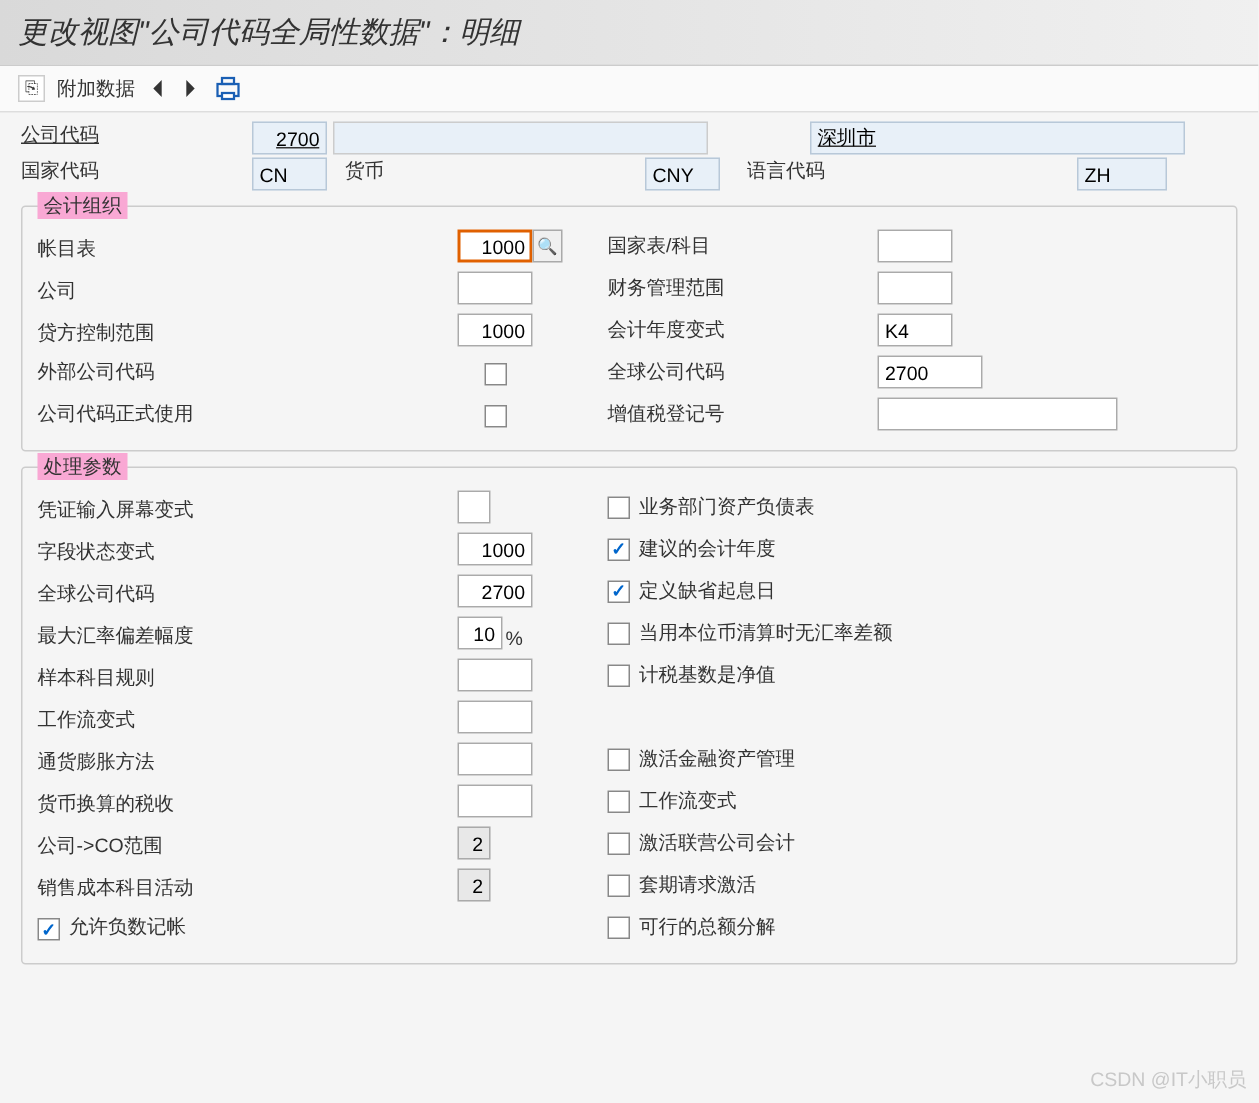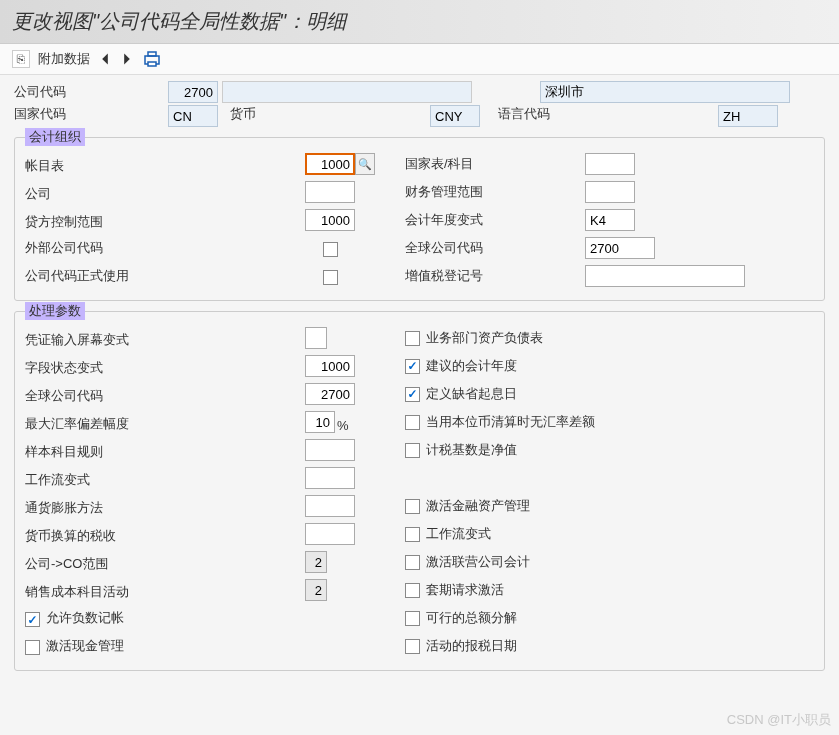--- a/index.html
+++ b/index.html
@@ -3,32 +3,32 @@
   <meta charset="utf-8">
   <style>
     * { box-sizing: border-box; margin: 0; padding: 0; }
     body { font-family: Arial, "Microsoft YaHei", sans-serif; font-size: 13px; background: #f5f5f5; color: #333; width: 839px; }
     .title-bar { background: linear-gradient(to right, #d9d9d9, #f0f0f0); padding: 8px 12px; font-size: 20px; font-style: italic; font-weight: 500; border-bottom: 1px solid #ccc; }
     .toolbar { display: flex; align-items: center; gap: 8px; padding: 6px 12px; background: #fafafa; border-bottom: 1px solid #ddd; }
     .toolbar-icon { width: 18px; height: 18px; display: inline-flex; align-items: center; justify-content: center; border: 1px solid #ccc; background: #fff; cursor: pointer; font-size: 11px; }
     .toolbar-label { font-size: 13px; }
     .arrow-btn { width: 14px; height: 14px; cursor: pointer; }
     .print-icon { color: #1a5fb4; }
-    .header-row { display: flex; align-items: center; padding: 6px 14px 0 14px; gap: 4px; }
+    .header-row { display: flex; padding: 6px 14px 0 14px; gap: 4px; text-decoration: underline; }
     .header-row2 { display: flex; align-items: flex-start; padding: 2px 14px 6px 14px; gap: 4px; }
     .lbl { min-width: 70px; }
     .lbl-wide { width: 150px; }
     .field { background: #e8f0f8; border: 1px solid #b8c8d8; padding: 2px 4px; height: 22px; font-size: 13px; }
     .field-ro { background: #e8f0f8; border: 1px solid #ccc; padding: 2px 4px; height: 22px; font-size: 13px; }
     .w50 { width: 50px; }
     .w40 { width: 60px; }
     .w200 { width: 250px; }
     .gap { width: 4px; }
     .group { margin: 4px 14px 10px 14px; border: 1px solid #ccc; border-radius: 3px; position: relative; padding: 14px 10px 8px 10px; }
-    .group-title { position: absolute; top: -10px; left: 10px; background: #c4b5fd; padding: 0 4px; font-size: 13px; }
+    .group-title { position: absolute; top: -10px; left: 10px; background: #f9a8d4; padding: 0 4px; font-size: 13px; }
     .row { display: flex; align-items: center; margin-bottom: 4px; min-height: 24px; }
     .col-left { display: flex; align-items: flex-end; width: 380px; }
     .col-right { display: flex; align-items: center; flex: 1; }
     .row-label { width: 280px; }
     .row-label-r { width: 180px; }
     .input-small { width: 50px; height: 22px; background: #fff; border: 1px solid #aaa; padding: 2px 4px; text-align: right; font-size: 13px; }
     .input-small-ro { width: 50px; height: 22px; background: #e8e8e8; border: 1px solid #aaa; padding: 2px 4px; text-align: right; font-size: 13px; }
     .input-med { width: 70px; height: 22px; background: #fff; border: 1px solid #aaa; padding: 2px 4px; font-size: 13px; }
     .input-focus { width: 50px; height: 22px; background: #fff; border: 2px solid #e06000; padding: 1px 3px; text-align: right; font-size: 13px; }
     .search-btn { width: 20px; height: 22px; border: 1px solid #aaa; background: #f0f0f0; display: inline-flex; align-items: center; justify-content: center; cursor: pointer; font-size: 11px; }
@@ -257,25 +257,15 @@
     <div class="col-left">
       <span class="chk chk-right checked"></span>
       <span>允许负数记帐</span>
     </div>
     <div class="col-right">
       <span class="chk chk-right"></span>
       <span>可行的总额分解</span>
     </div>
   </div>
 
-  <div class="row">
-    <div class="col-left">
-      <span class="chk chk-right"></span>
-      <span>激活现金管理</span>
-    </div>
-    <div class="col-right">
-      <span class="chk chk-right"></span>
-      <span>活动的报税日期</span>
-    </div>
-  </div>
 </div>
 
 <div class="watermark">CSDN @IT小职员</div>
 
 </body></html>

